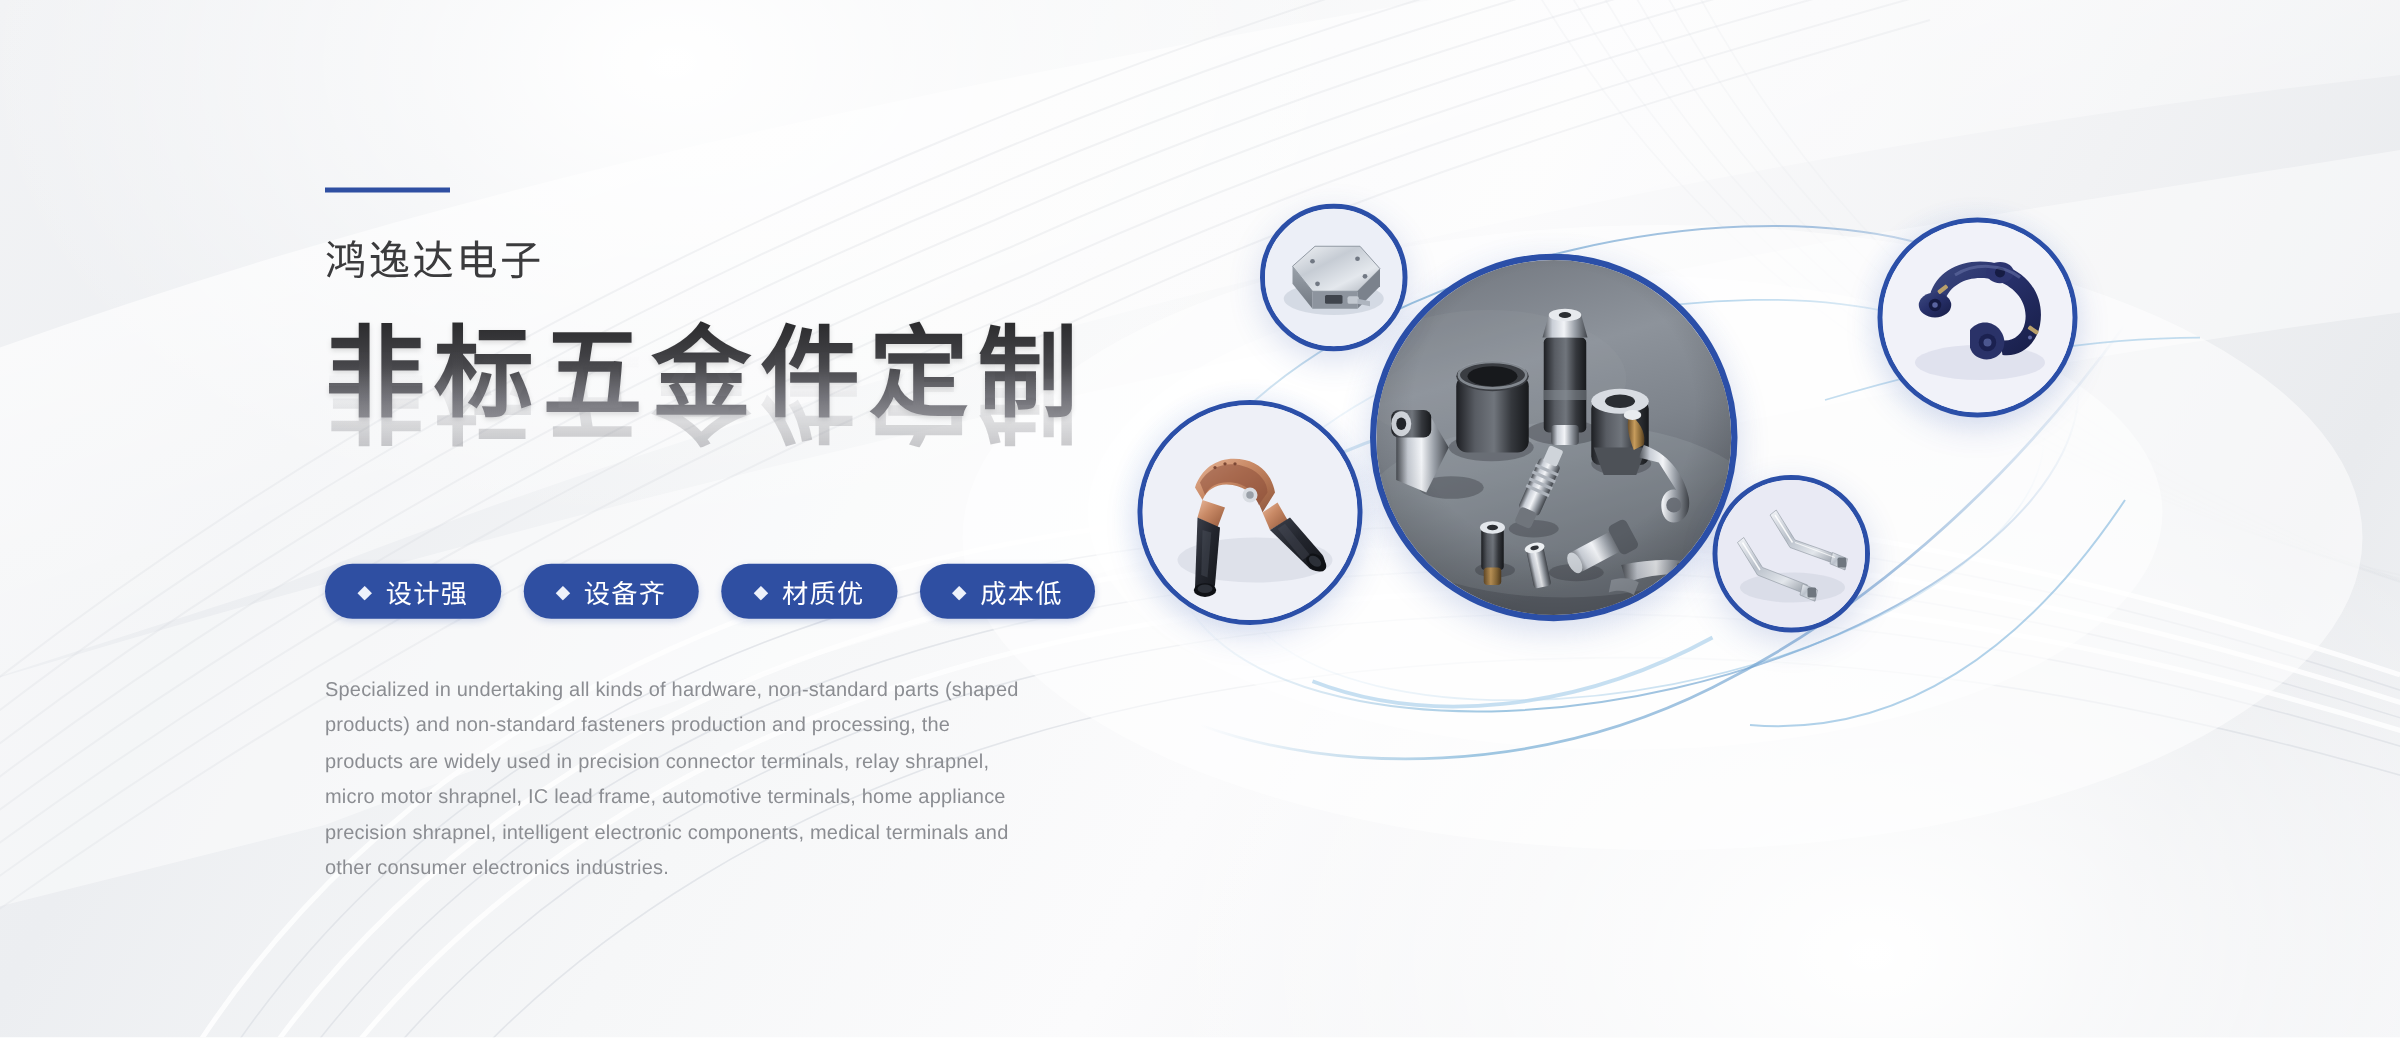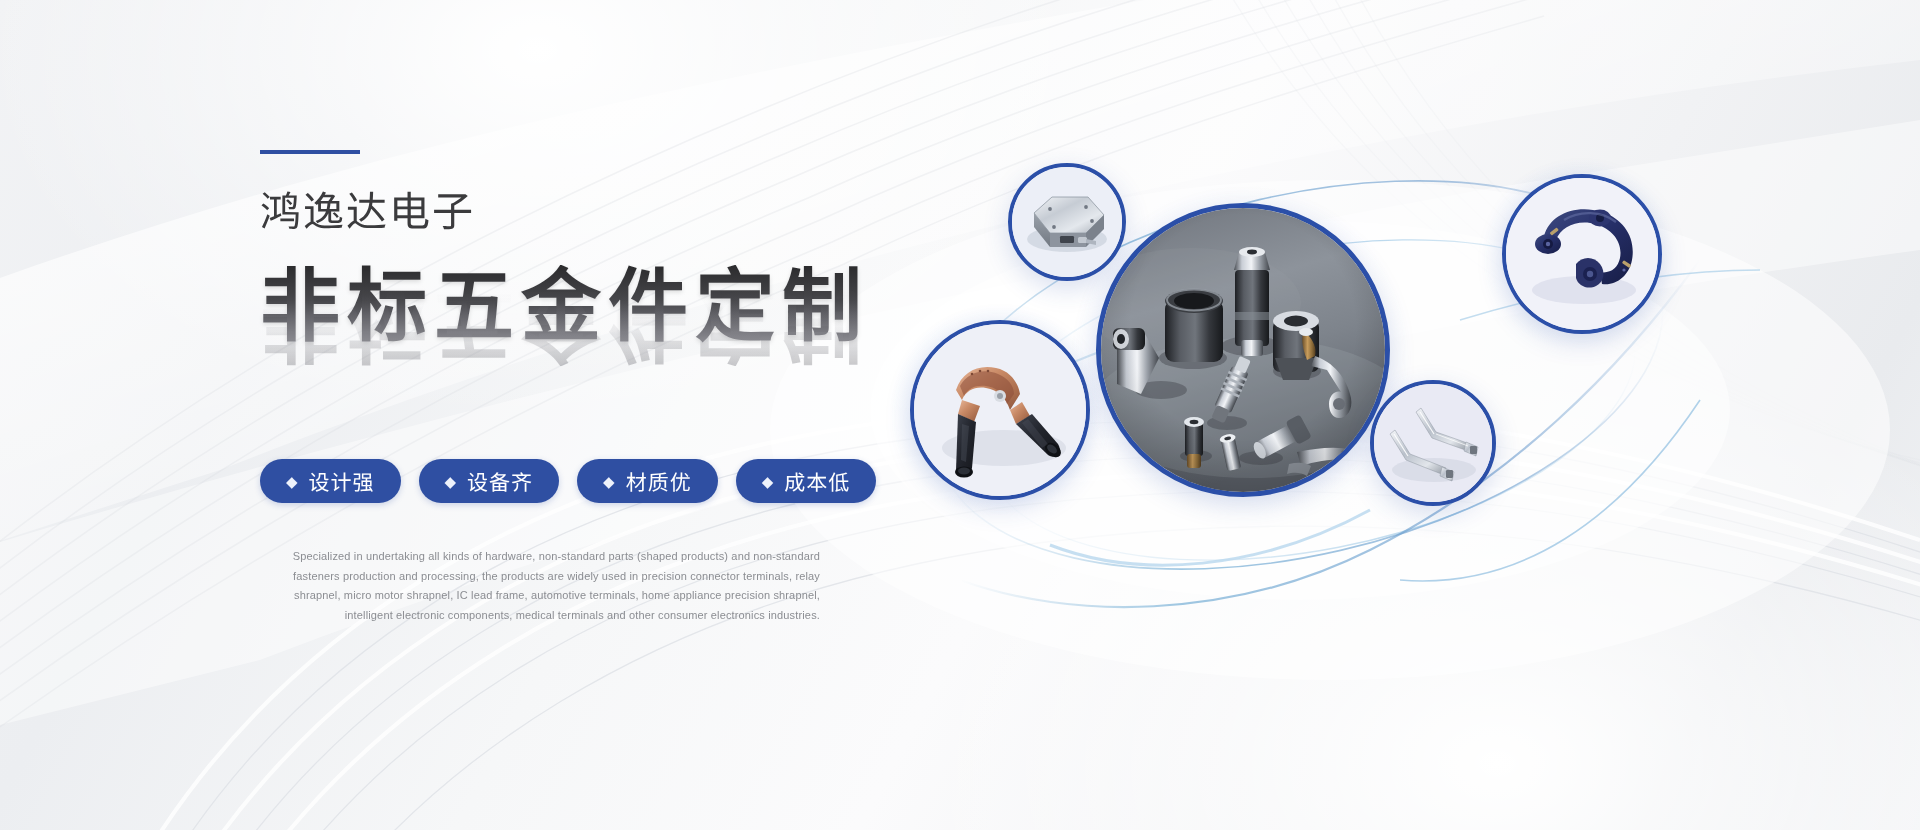--- a/index.html
+++ b/index.html
@@ -34,21 +34,21 @@
     top: 150px;
     width: 700px;
   }
   .accent-bar {
     width: 100px;
     height: 4px;
     background: #2f4fa2;
     margin-bottom: 38px;
   }
   .brand {
-    font-size: 41px;
+    font-size: 33px;
     letter-spacing: 2px;
     color: #3b3b3d;
     font-weight: 400;
     line-height: 1;
     margin-bottom: 32px;
     white-space: nowrap;
   }
 
   .headline-wrap {
     position: relative;
@@ -109,25 +109,24 @@
   }
   .badge .dia {
     font-size: 15px;
     line-height: 1;
     color: #eef2fb;
   }
 
   .desc {
     margin-top: 44px;
     width: 560px;
-    font-size: 11px;
+    font-size: 16px;
     line-height: 1.78;
     color: #8b8d92;
     letter-spacing: 0.15px;
-    text-align: right;
   }
 
   
   .visual {
     position: absolute;
     left: 900px;
     top: 150px;
     width: 880px;
     height: 520px;
   }

